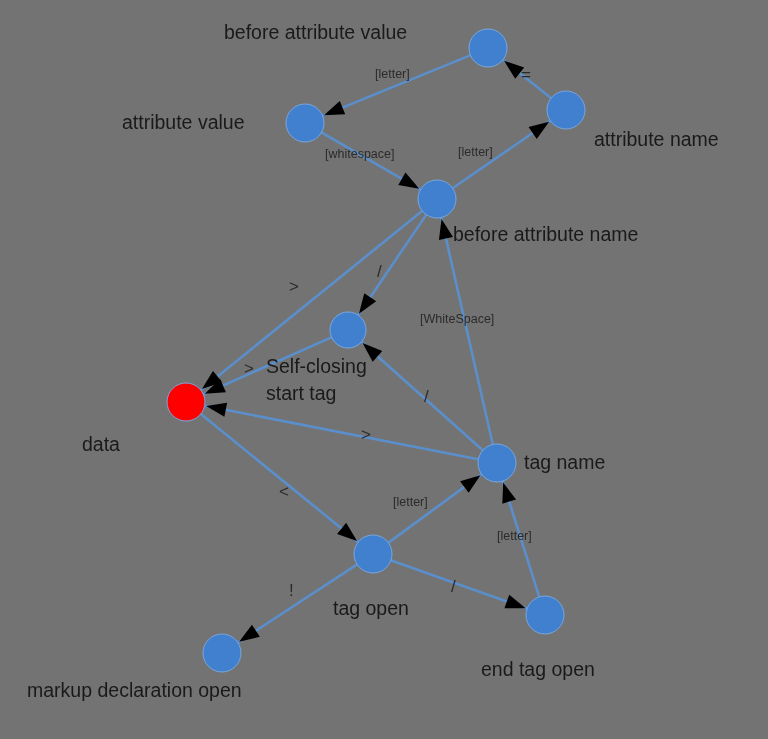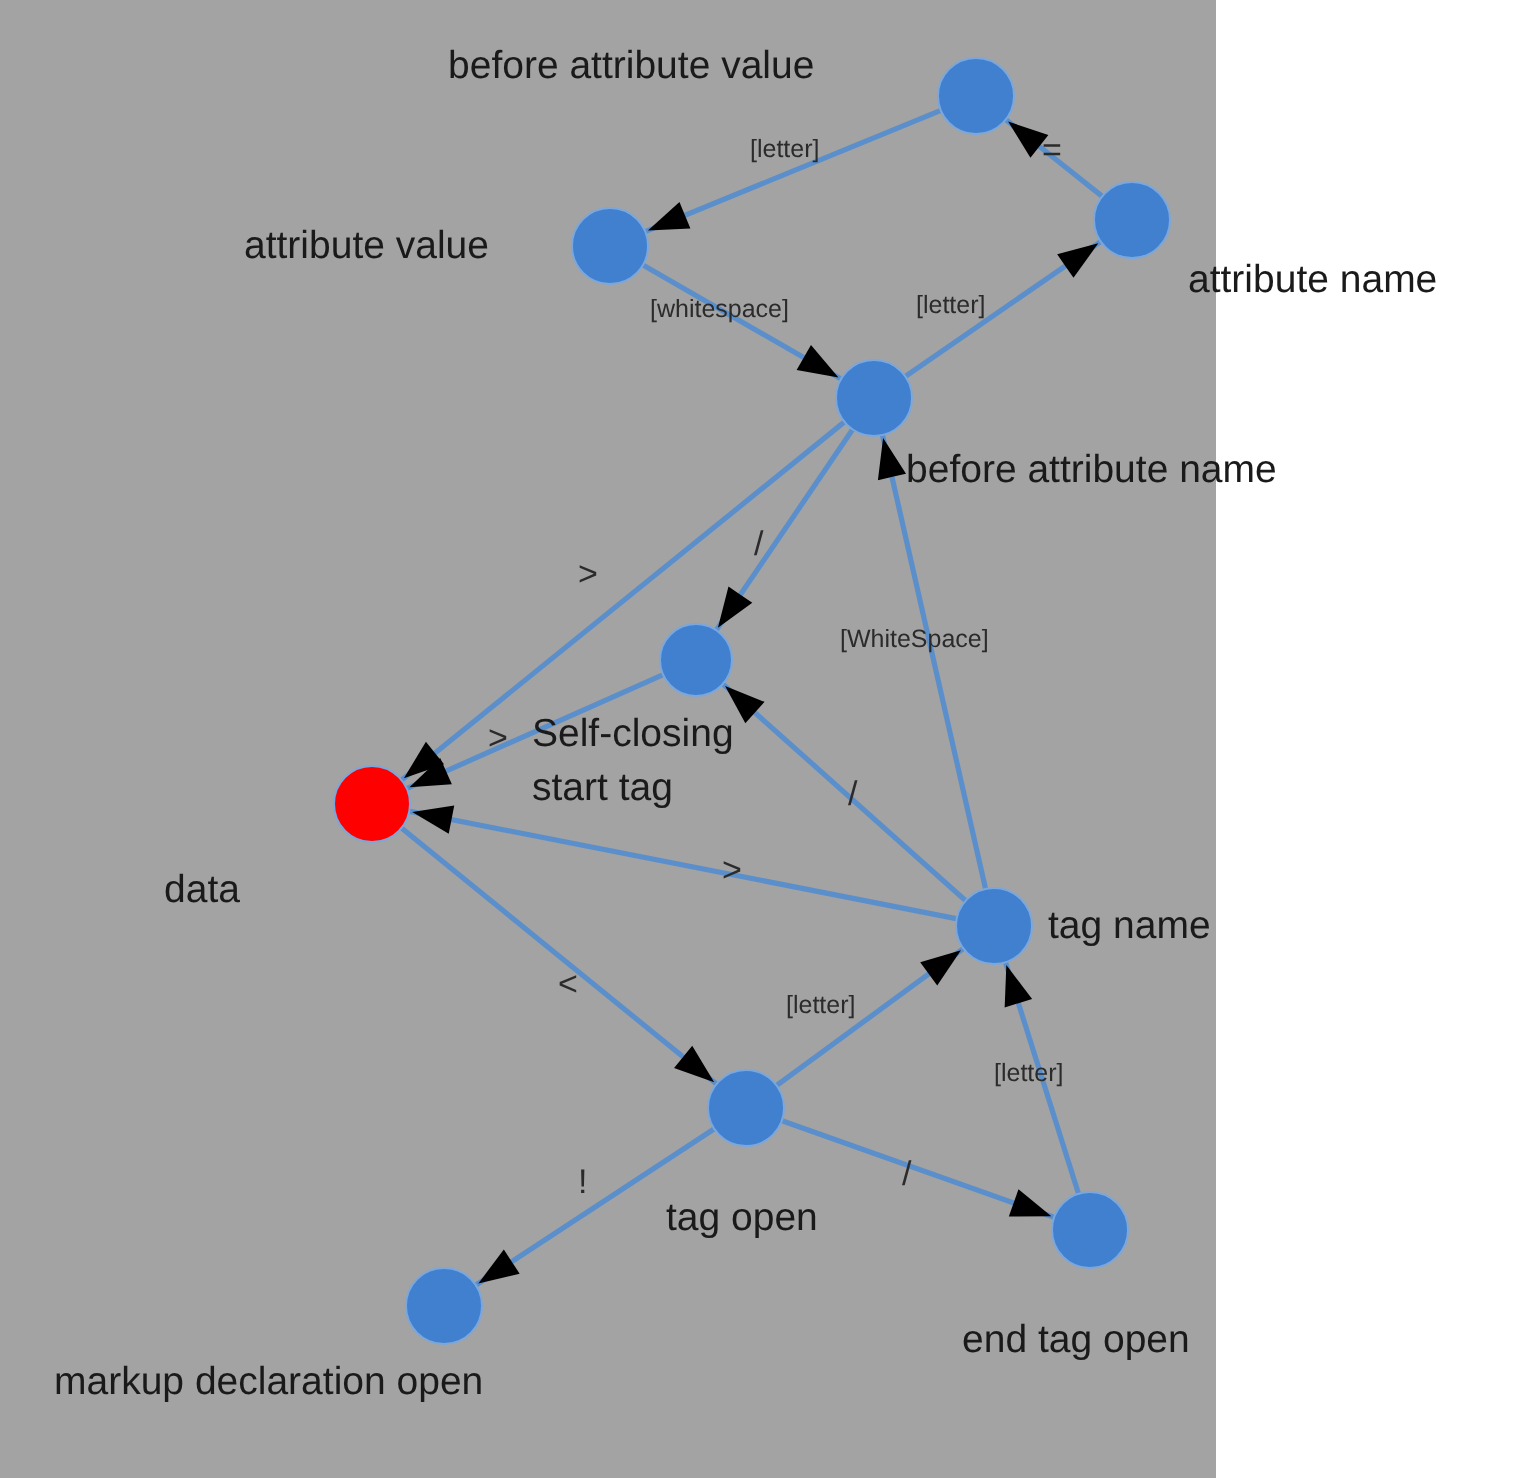--- a/index.html
+++ b/index.html
@@ -8,23 +8,23 @@
     background: #ffffff;
   }
   body {
     width: 768px;
     height: 739px;
     font-family: "Liberation Sans", sans-serif;
     overflow: hidden;
   }
   #diagram-root {
     position: relative;
-    width: 608px;
+    width: 768px;
     height: 739px;
-    background: #a3a3a3;
+    background: #737373;
   }
   svg#graph-canvas {
     position: absolute;
     left: 0;
     top: 0;
     width: 768px;
     height: 739px;
     display: block;
   }
   .node-circle {

